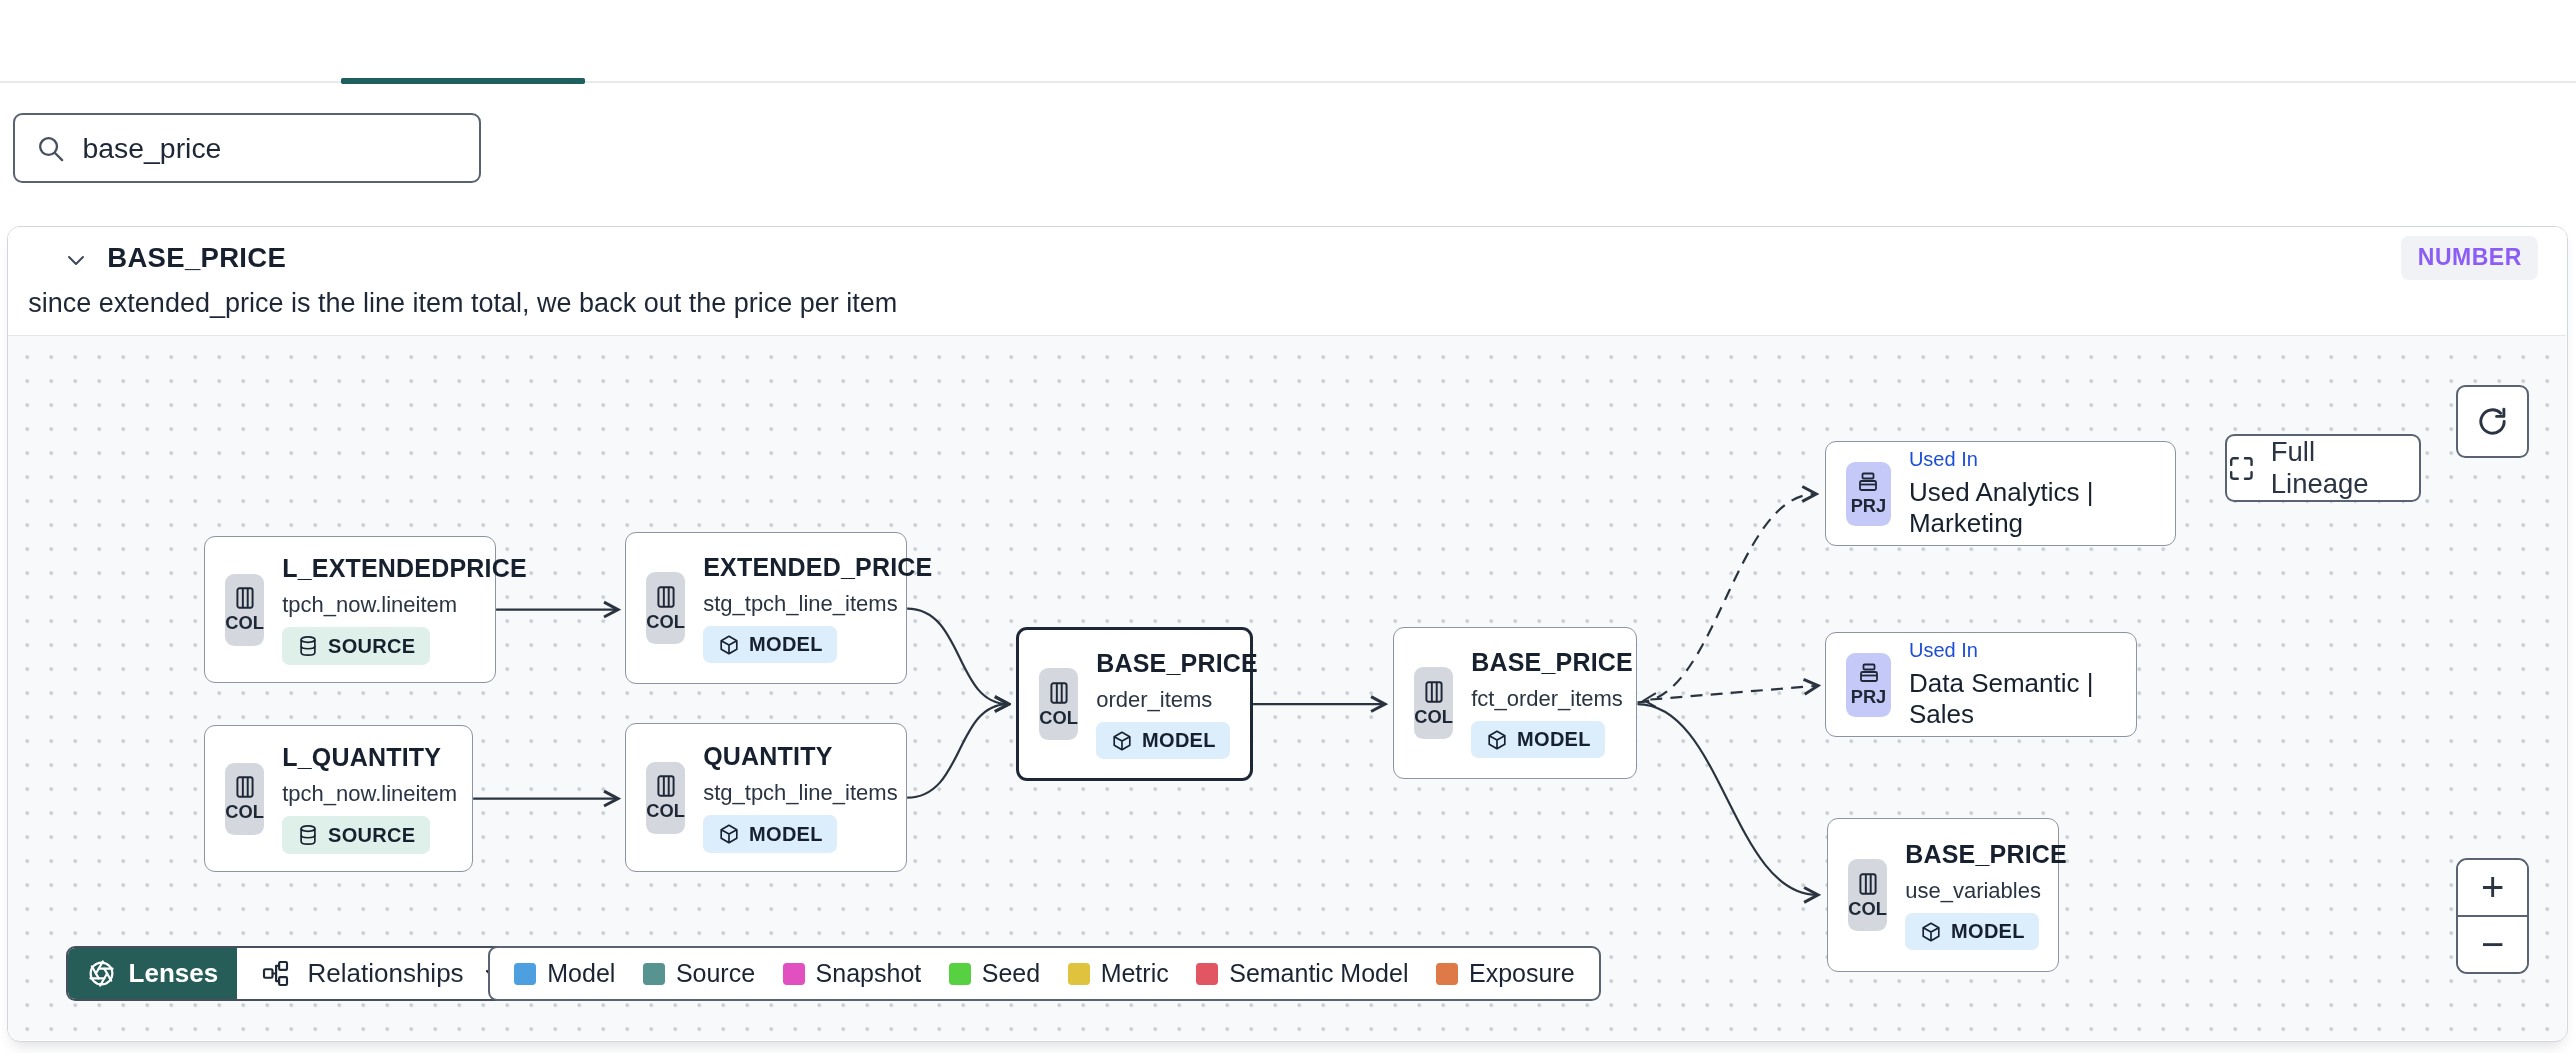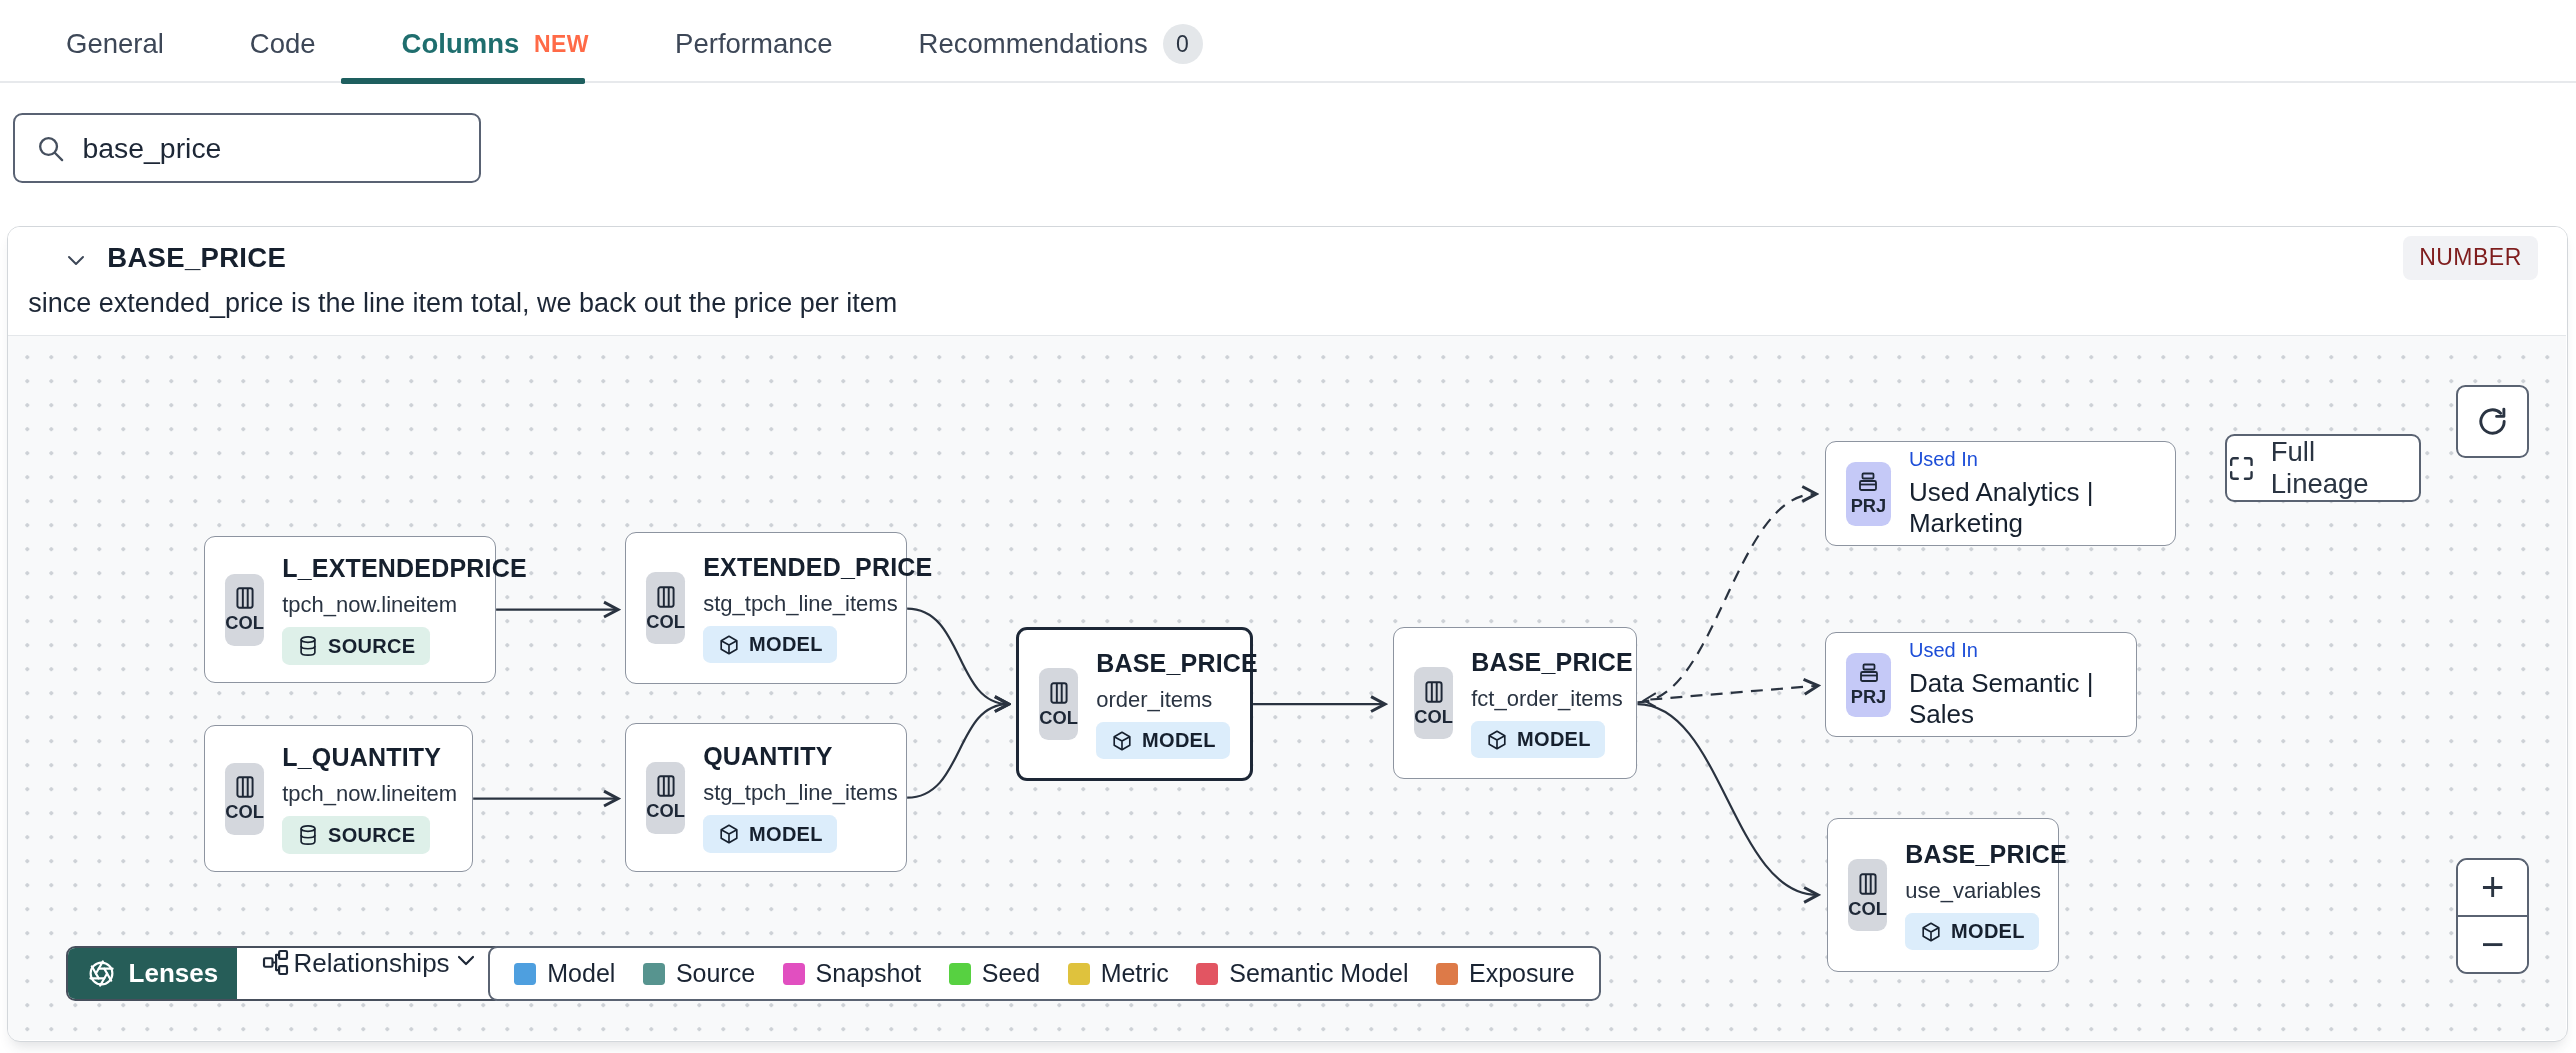--- a/index.html
+++ b/index.html
@@ -24,21 +24,21 @@
   .search-box input { border:none; outline:none; font-size:28.4px; color:#1d2736; flex:1;
     font-family:"Liberation Sans", sans-serif; background:transparent; }
 
   
   .card { position:absolute; top:226px; left:7.3px; width:2561px; height:816px; background:#fff;
     border:1.8px solid #d3d7db; border-radius:13px; box-shadow:0 9.2px 13px -5.5px rgba(40,48,60,.15); overflow:hidden; }
   .card-header { position:relative; height:108px; background:#fff; }
   .chevron-toggle { position:absolute; left:48px; top:13px; width:40px; height:40px; display:flex; align-items:center; justify-content:center; cursor:pointer; }
   .col-title { position:absolute; left:99px; top:14.7px; font-size:27.5px; font-weight:700; color:#16202e; letter-spacing:0.3px; }
   .type-badge { position:absolute; right:29px; top:9.2px; background:#f1f2f5; border-radius:8px;
-    font-size:23px; color:#7f1d1d; padding:8.3px 16.5px; font-weight:400; letter-spacing:0.5px; }
+    font-size:23px; color:#8b5cf6; padding:8.3px 16.5px; font-weight:700; letter-spacing:0.5px; }
   .col-desc { position:absolute; left:20px; top:61px; font-size:27px; color:#1d2736; }
 
   
   .canvas { position:absolute; left:0; top:108px; width:2558px; height:705px;
     background-color:#f8f9fa; border-top:1.8px solid #e4e7ea;
     background-image:radial-gradient(circle, #cdd1d6 2px, transparent 2.1px);
     background-size:24px 24px; background-position:7.3px 9.2px; }
   .edges { position:absolute; left:0; top:0; width:2558px; height:705px; pointer-events:none; }
 
   .node { position:absolute; background:#fff; border:1.8px solid #8d94a0; border-radius:11px;
@@ -65,56 +65,37 @@
   .zoom-ctrl { position:absolute; left:2448px; top:522px; width:73px; height:116px; background:#fff;
     border:2.3px solid #5a6372; border-radius:11px; display:flex; flex-direction:column; overflow:hidden; }
   .zoom-ctrl .zbtn { flex:1; display:flex; align-items:center; justify-content:center; font-size:40px;
     font-weight:400; color:#2a3442; cursor:pointer; background:#fff; }
   .zoom-ctrl .zdiv { height:2.3px; background:#5a6372; }
 
   .lens-group { position:absolute; left:58px; top:610px; height:55px; display:flex;
     border:2.3px solid #474f5c; border-radius:9.2px; overflow:hidden; background:#fff; }
   .lens-seg { display:flex; align-items:center; gap:13px; padding:0 18.3px; background:#265d58;
     color:#fff; font-size:26px; font-weight:600; cursor:pointer; }
-  .rel-seg { display:flex; gap:4px; padding:0 24px; background:#fff;
+  .rel-seg { display:flex; align-items:center; gap:18px; padding:0 24px; background:#fff;
     color:#1d2736; font-size:26px; font-weight:500; cursor:pointer; }
 
   .legend { position:absolute; left:480px; top:610px; height:55px; display:flex; align-items:center;
     gap:27.5px; padding:0 24px; background:#fff; border:2.3px solid #5a6372; border-radius:9.2px; }
   .legend-item { display:flex; align-items:center; gap:11px; }
   .legend-swatch { width:22px; height:22px; border-radius:3.7px; }
   .legend-label { font-size:25px; color:#1a2433; }
 
   svg.icon { display:block; }
 </style>
 </head>
 <body>
 
 <div class="stage">
 
   <div class="tabbar">
-    <div class="tabs">
-      <div class="tab">
-        <span>General</span>
-      </div>
-      <div class="tab">
-        <span>Code</span>
-      </div>
-      <div class="tab active">
-        <span>Columns</span>
-        <span class="new-badge">NEW</span>
-      </div>
-      <div class="tab">
-        <span>Performance</span>
-      </div>
-      <div class="tab">
-        <span>Recommendations</span>
-        <span class="count-badge">0</span>
-      </div>
-    </div>
     <div class="tabbar-line"></div>
     <div class="tab-underline"></div>
   </div>
 
   <div class="search-box">
     <span>
       <svg class="icon" width="31" height="31" viewBox="0 0 24 24" fill="none" stroke="#454f5e" stroke-width="1.8" stroke-linecap="round">
         <circle cx="10.5" cy="10.5" r="6.5"></circle>
           <path d="M15.5 15.5 L21 21"></path>
       </svg>

